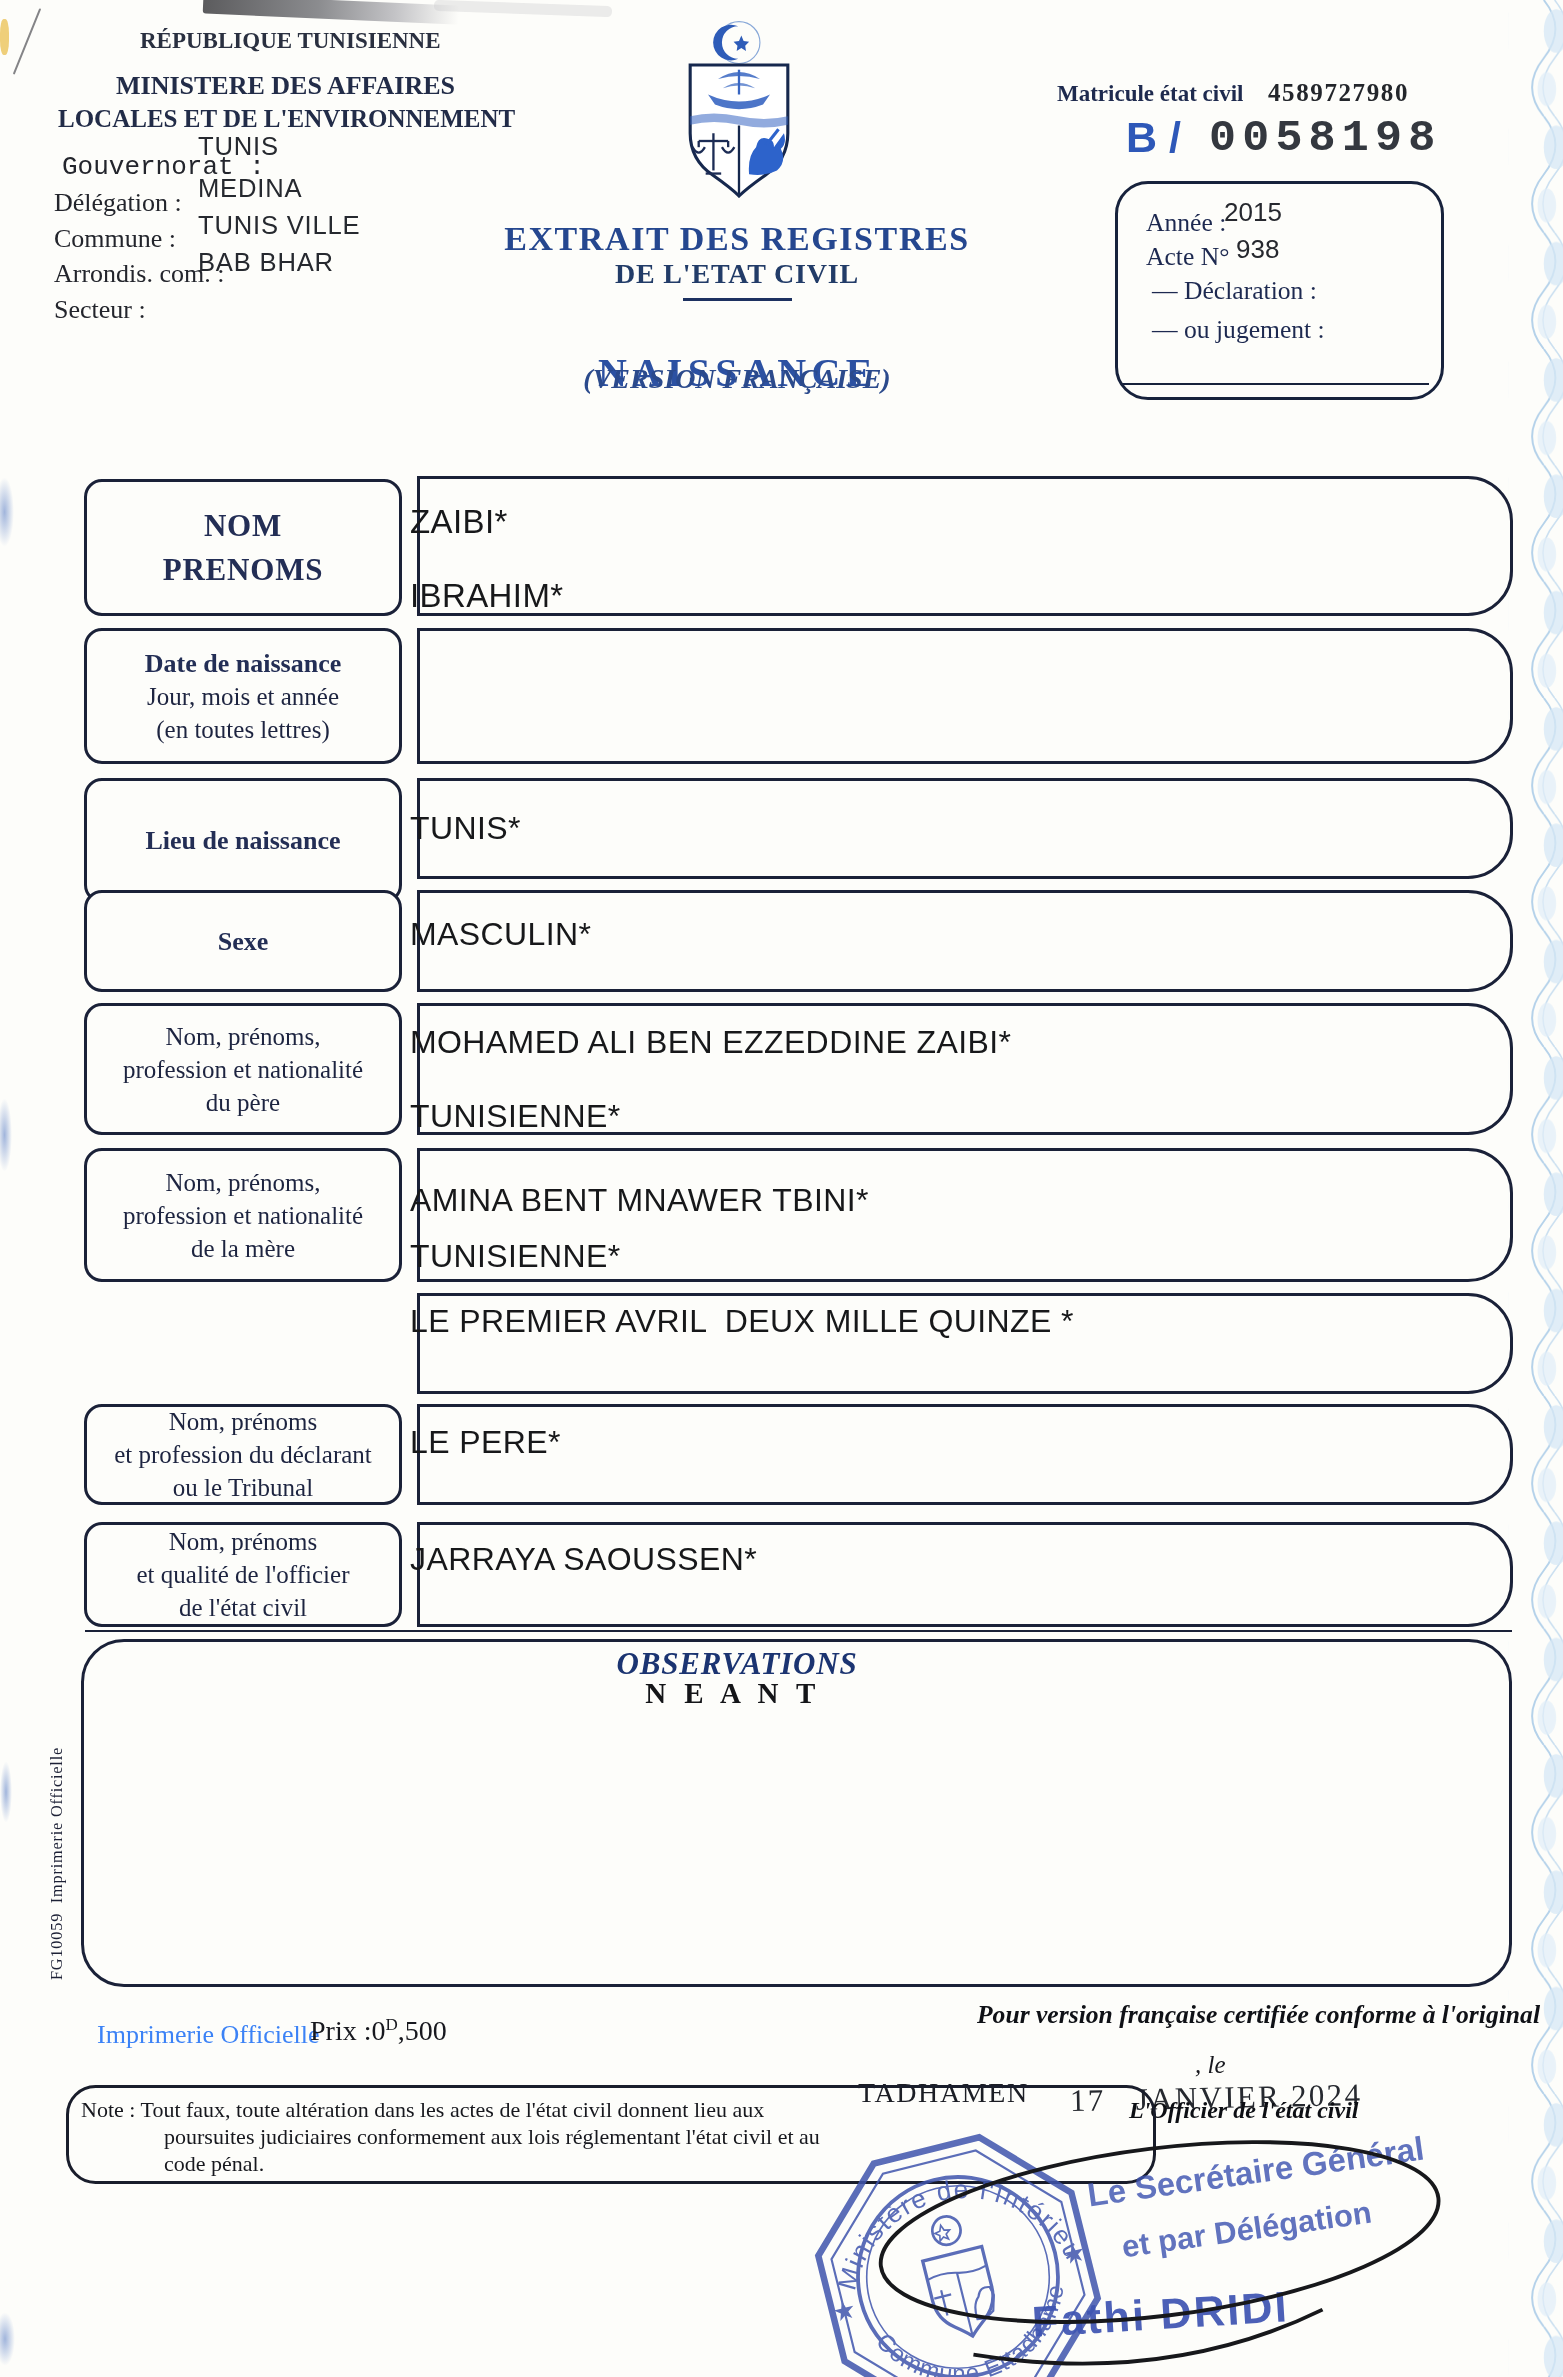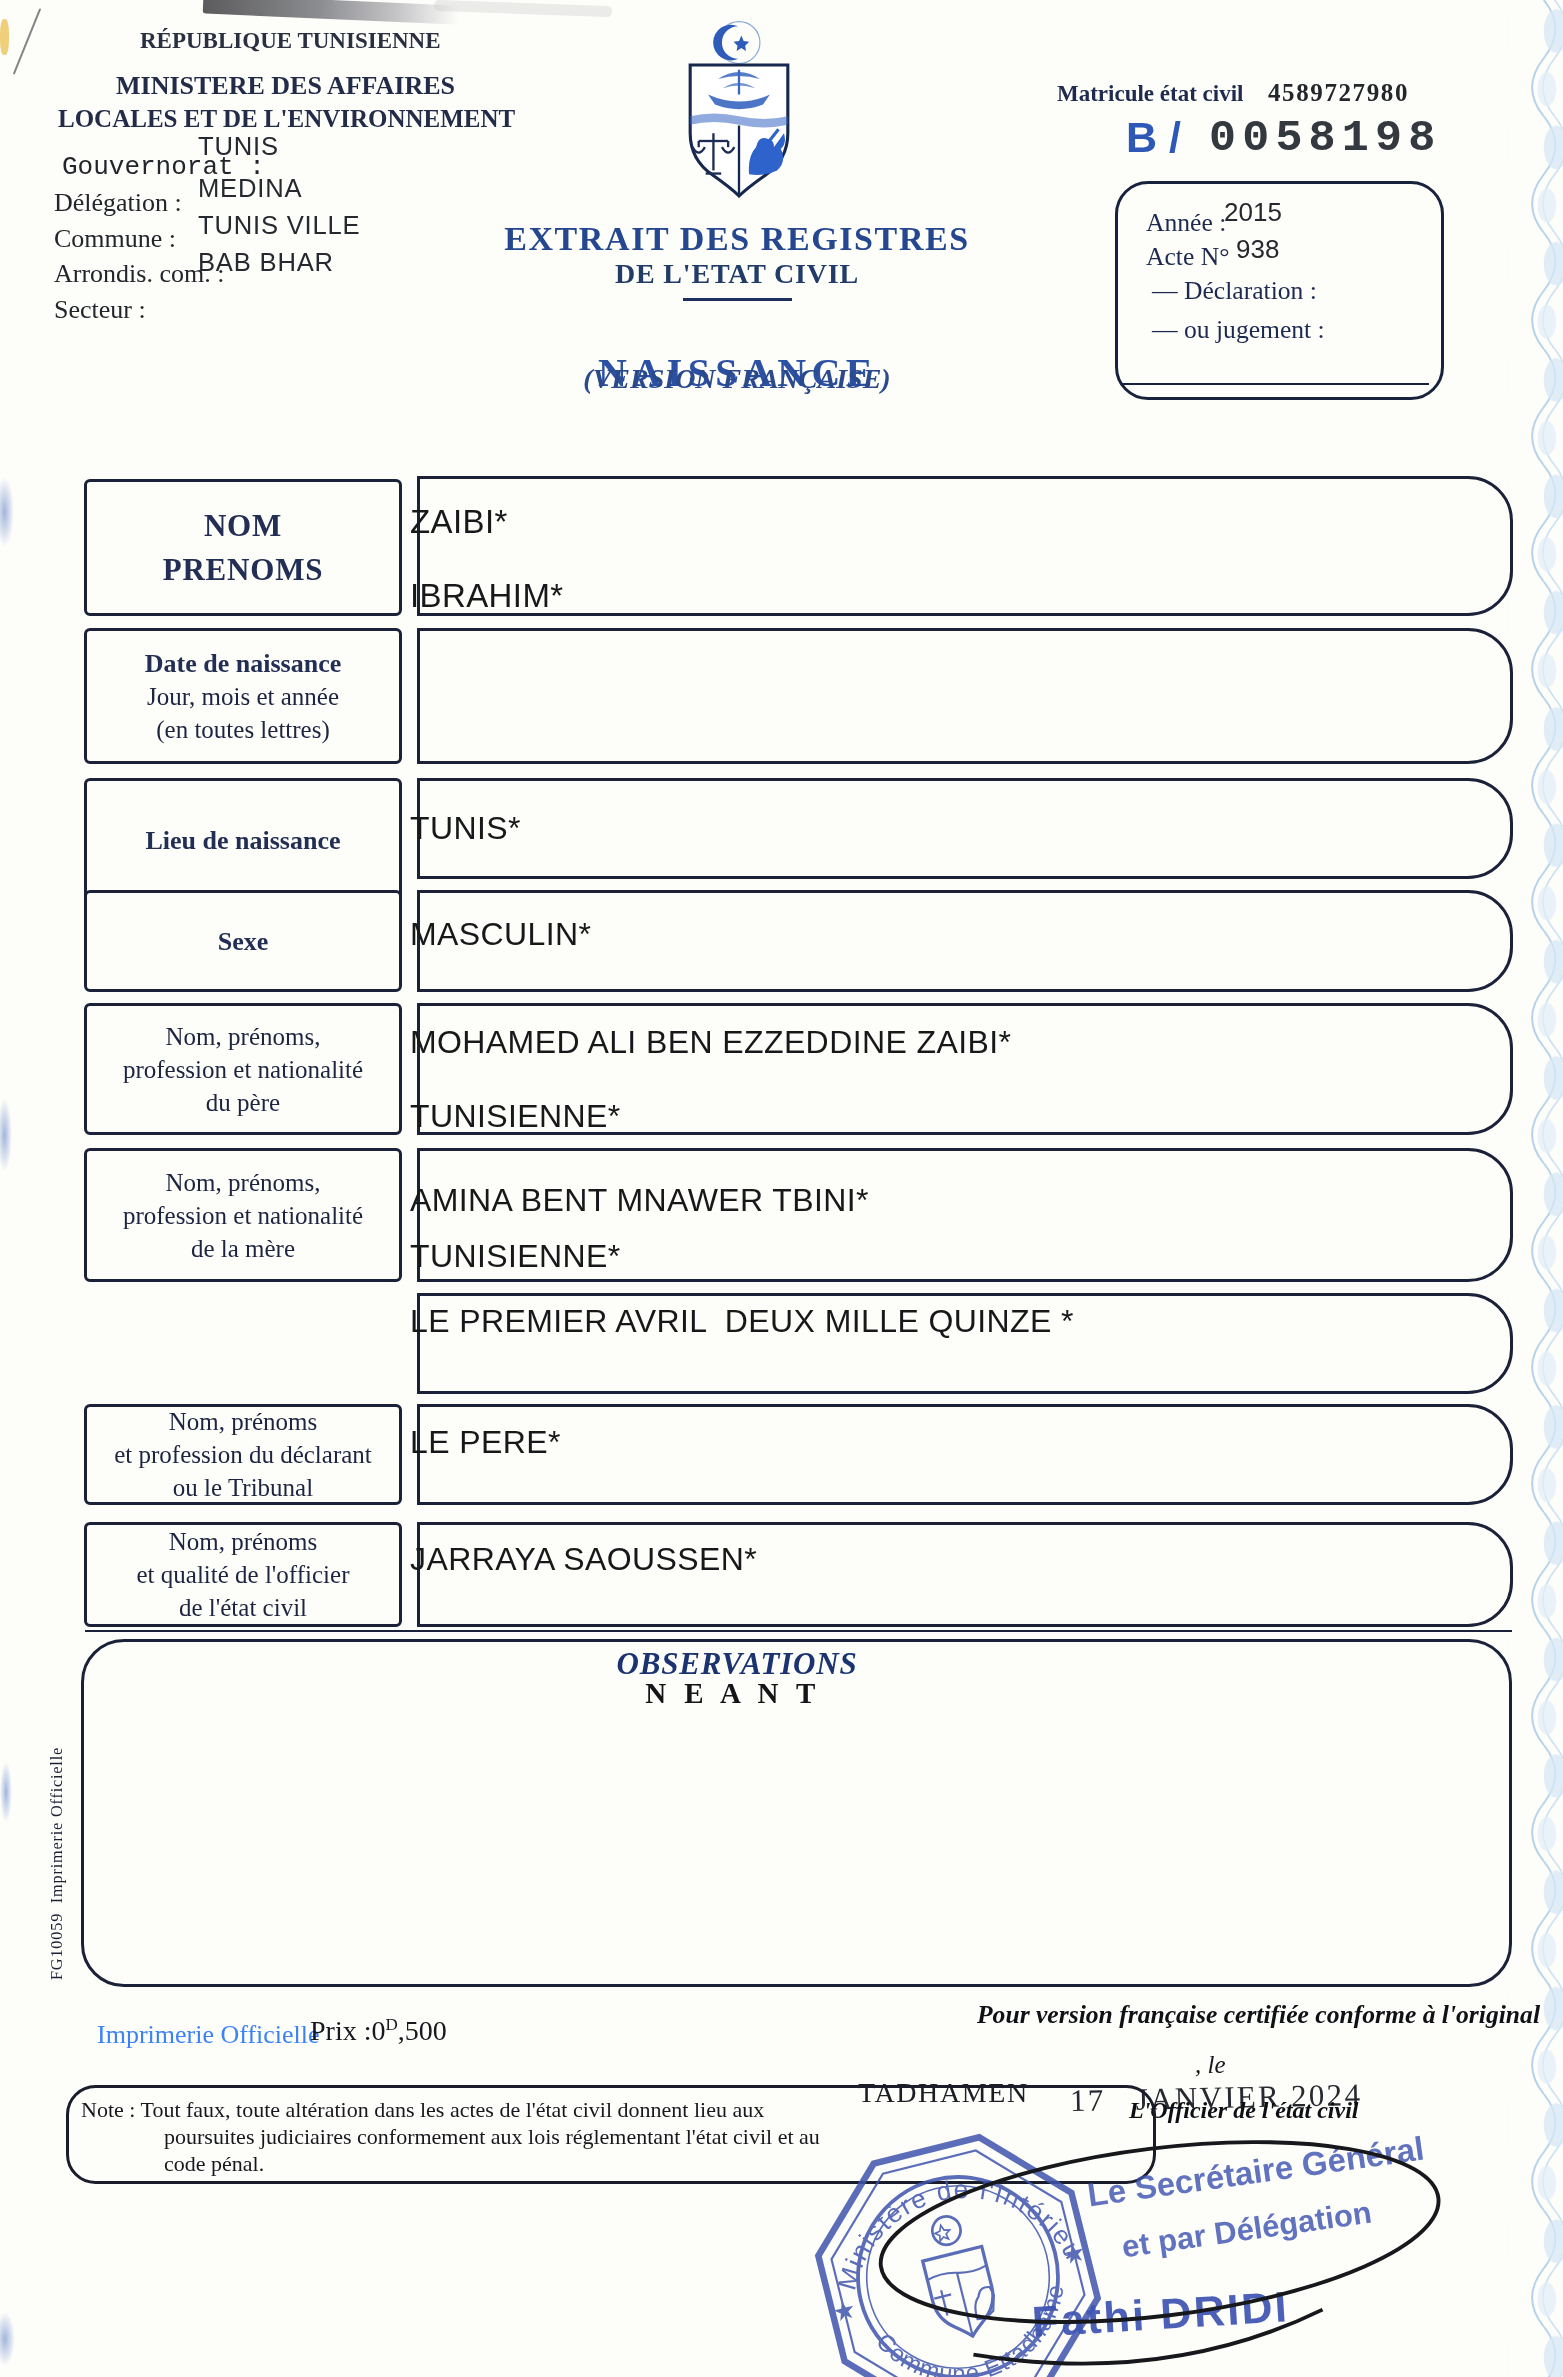--- a/index.html
+++ b/index.html
@@ -22,21 +22,21 @@
   
   .matricule-label{font-size:23px; font-weight:bold; color:#1e2a4e; white-space:nowrap;}
   .matricule-num{font-size:25px; font-weight:bold; color:#23262b; letter-spacing:1.6px;}
   .serial-prefix{font-family:"Liberation Sans",sans-serif; font-size:43px; font-weight:bold; color:#2e58b8; white-space:pre;}
   .serial-num{font-family:"Liberation Mono",monospace; font-size:45px; font-weight:bold; color:#34383f; letter-spacing:6.2px;}
   .acte-box{border:3.9px solid #17223c; border-radius:33px;}
   .acte-label{font-size:25.6px; color:#1d2950; white-space:nowrap;}
   .acte-value{font-family:"Liberation Sans",sans-serif; font-size:26px; color:#26282e; white-space:nowrap;}
   
   .label-box{
-    left:84px; width:318px; border:3.9px solid #1a2138; border-radius:6px;
+    left:84px; width:318px; border:3.9px solid #1a2138; border-radius:18px;
     display:flex; flex-direction:column; justify-content:center; align-items:center;
     text-align:center; box-sizing:border-box; padding:0 6.2px; background:#fdfdfa;
   }
   .value-box{
     left:417px; width:1096px; border:3.1px solid #1a2138; border-radius:0 45px 45px 0;
     box-sizing:border-box; background:transparent;
   }
   .lbl{font-size:25px; color:#1d2440; line-height:33px; white-space:nowrap;}
   .lbl-bold{font-weight:bold; color:#232e55;}
   .lbl-big{font-size:31px; line-height:31px; letter-spacing:0.8px;}

